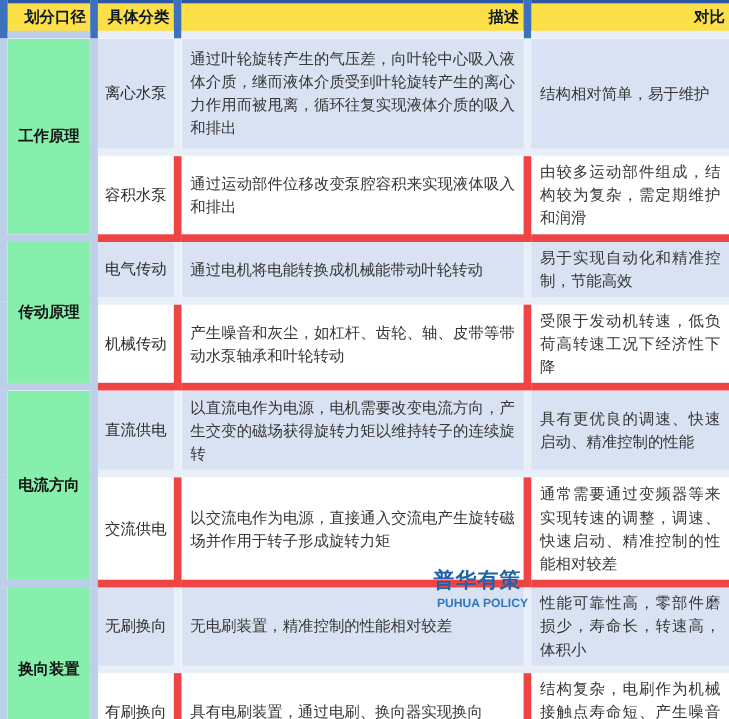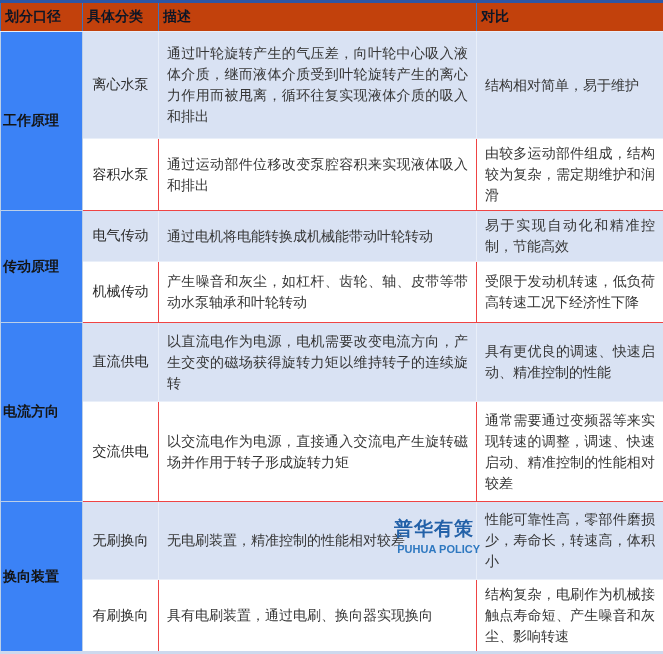--- a/index.html
+++ b/index.html
@@ -9,49 +9,50 @@
     font-family:"Liberation Sans","DejaVu Sans",sans-serif;
     background:#fff;
     overflow:hidden;
   }
   table.cls-table{
     border-collapse:collapse;
     table-layout:fixed;
     width:663px;height:654px;
   }
   .cls-table td,.cls-table th{
-    border:1px solid #ef4444;
+    border:7px solid #ef4444;
     box-sizing:border-box;
     vertical-align:middle;
     overflow:hidden;
   }
   
   .cls-table thead th{
-    background:#c2410c;
+    background:#fde047;
     border-color:#3e71bd;
     border-top:3px solid #2d56a5;
     border-bottom:1px solid #e8eef8;
     color:#0d1626;
     font-weight:700;
     font-size:14px;
-    text-align:left;
+    text-align:right;
     height:30px;
     padding:0 4px;
   }
   
   tr.h1{height:107px;} tr.h2{height:66px;}
   tr.h3{height:50px;}  tr.h4{height:61px;}
   tr.h5{height:79px;}  tr.h6{height:100px;}
   tr.h7{height:78px;}  tr.h8{height:71px;}
   
   td.group{
-    background:#3b82f6;
+    background:#86efac;
     font-weight:700;
     font-size:14px;
     color:#141414;
+    text-align:center;
     padding:2px;
   }
   td.cat{
     text-align:center;
     font-size:14px;
     color:#2b2b2b;
     padding:2px;
   }
   td.desc,td.comp{
     text-align:justify;

